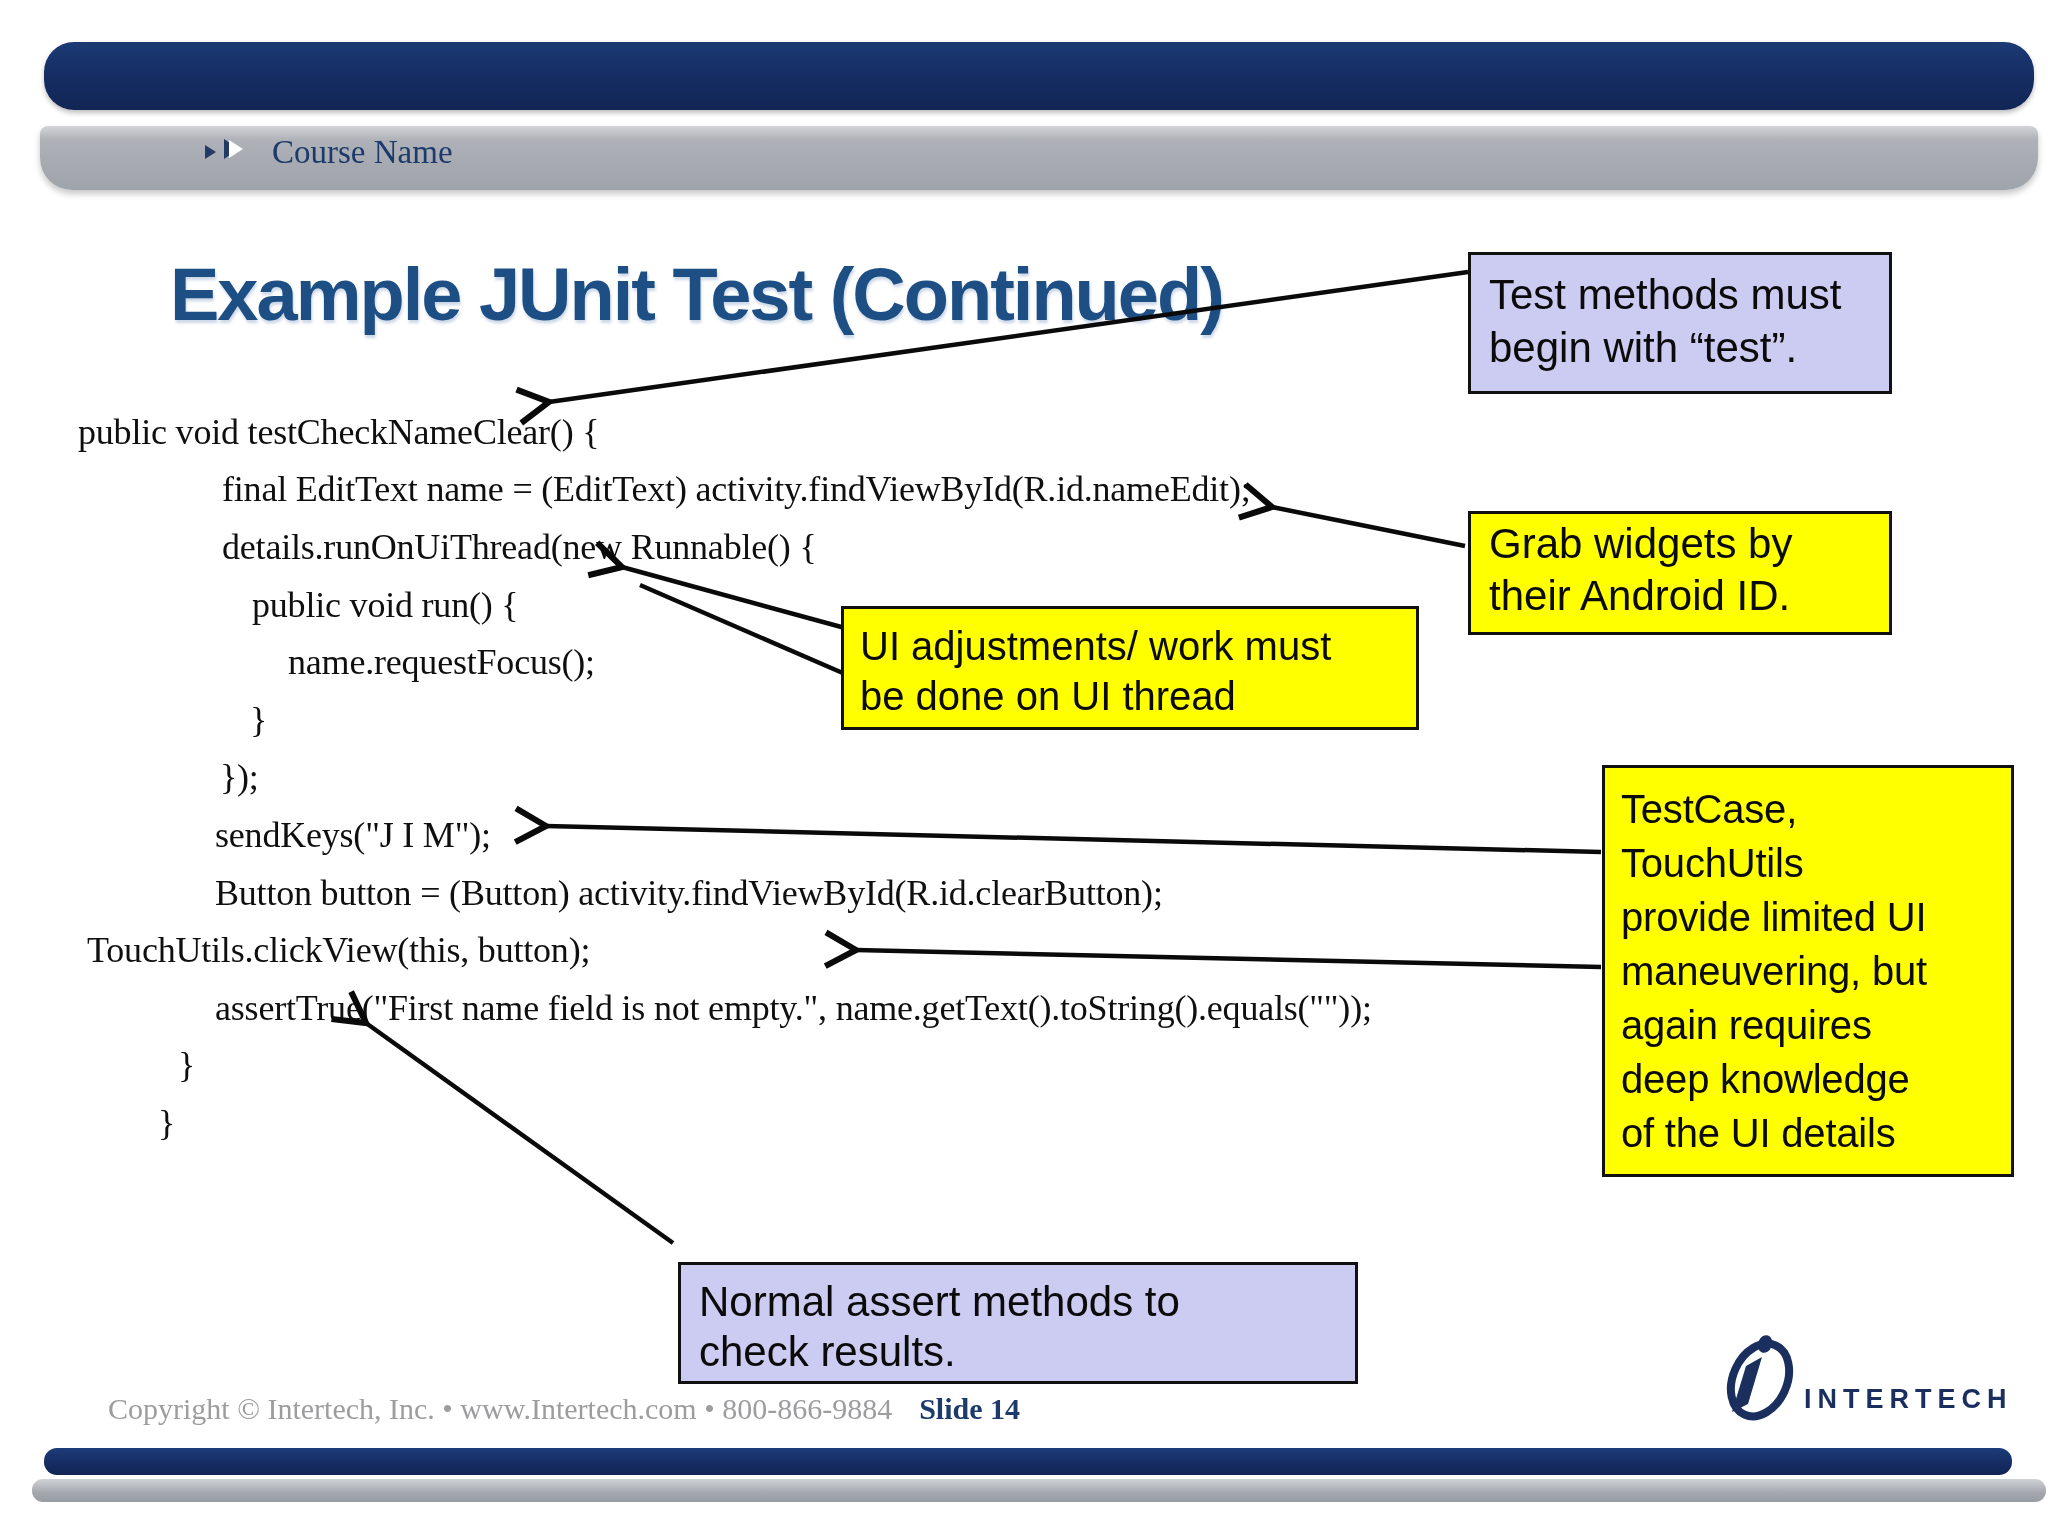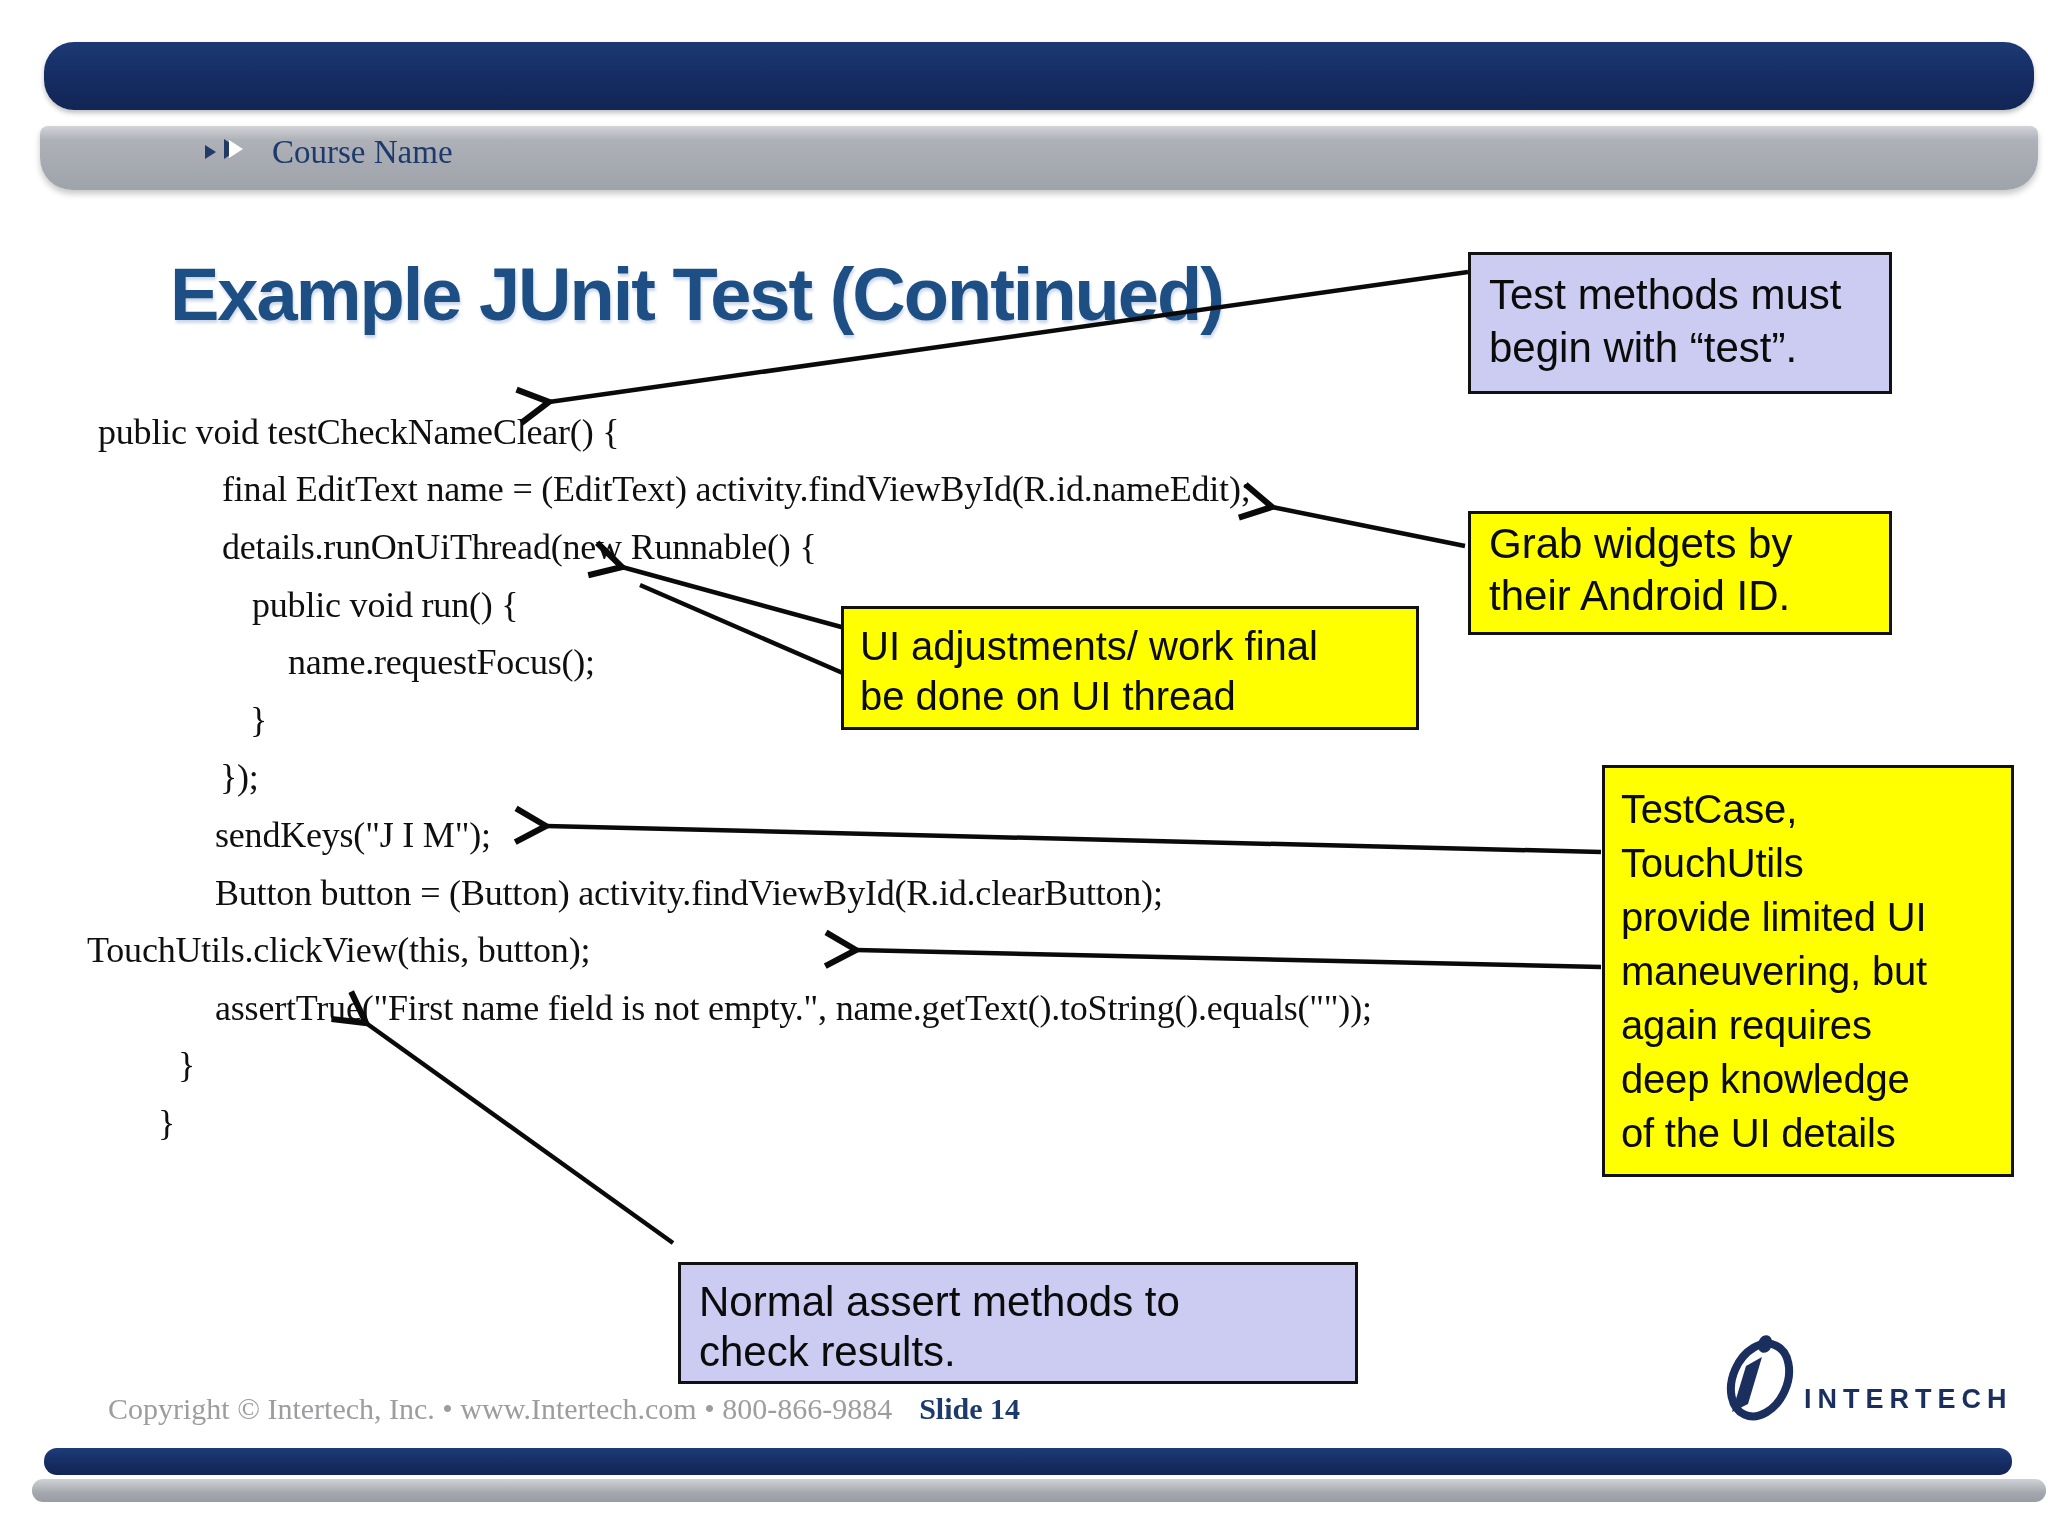--- a/index.html
+++ b/index.html
@@ -78,21 +78,21 @@
   <div class="hdr-blue"></div>
   <div class="hdr-gray"></div>
   <div class="chev chev1"></div>
   <div class="chev chev2d"></div>
   <div class="chev chev2w"></div>
   <div class="course-name">Course Name</div>
 
   <h1 class="page-title">Example JUnit Test (Continued)</h1>
 
   <div class="code-block">
-      <div class="code-line" style="padding-left: 98px;">public void testCheckNameClear() {</div>
+      <div class="code-line" style="padding-left: 78px;">public void testCheckNameClear() {</div>
       <div class="code-line" style="padding-left: 222px;">final EditText name = (EditText) activity.findViewById(R.id.nameEdit);</div>
       <div class="code-line" style="padding-left: 222px;">details.runOnUiThread(new Runnable() {</div>
       <div class="code-line" style="padding-left: 252px;">public void run() {</div>
       <div class="code-line" style="padding-left: 288px;">name.requestFocus();</div>
       <div class="code-line" style="padding-left: 250px;">}</div>
       <div class="code-line" style="padding-left: 220px;">});</div>
       <div class="code-line" style="padding-left: 215px;">sendKeys("J I M");</div>
       <div class="code-line" style="padding-left: 215px;">Button button = (Button) activity.findViewById(R.id.clearButton);</div>
       <div class="code-line" style="padding-left: 87px;">TouchUtils.clickView(this, button);</div>
       <div class="code-line" style="padding-left: 215px;">assertTrue("First name field is not empty.", name.getText().toString().equals(""));</div>
@@ -112,21 +112,21 @@
     <line x1="845" y1="674" x2="640" y2="585" stroke="#0a0a0a" stroke-width="4.5"></line>
     <line x1="1601" y1="852" x2="546" y2="826" stroke="#0a0a0a" stroke-width="4.5" marker-end="url(#vhead)"></line>
     <line x1="1601" y1="967" x2="856" y2="950" stroke="#0a0a0a" stroke-width="4.5" marker-end="url(#vhead)"></line>
     <line x1="673" y1="1243" x2="366" y2="1023" stroke="#0a0a0a" stroke-width="4.5" marker-end="url(#vhead)"></line>
   </svg>
 
   <div class="callout yel co-grab"><span>Grab widgets by
 their Android ID.</span></div>
   <div class="callout lav co-test">Test methods must
 begin with “test”.</div>
-  <div class="callout yel co-ui">UI adjustments/ work final
+  <div class="callout yel co-ui">UI adjustments/ work must
 be done on UI thread</div>
   <div class="callout yel co-case">TestCase,
 TouchUtils
 provide limited UI
 maneuvering, but
 again requires
 deep knowledge
 of the UI details</div>
   <div class="callout lav co-assert">Normal assert methods to
 check results.</div>

